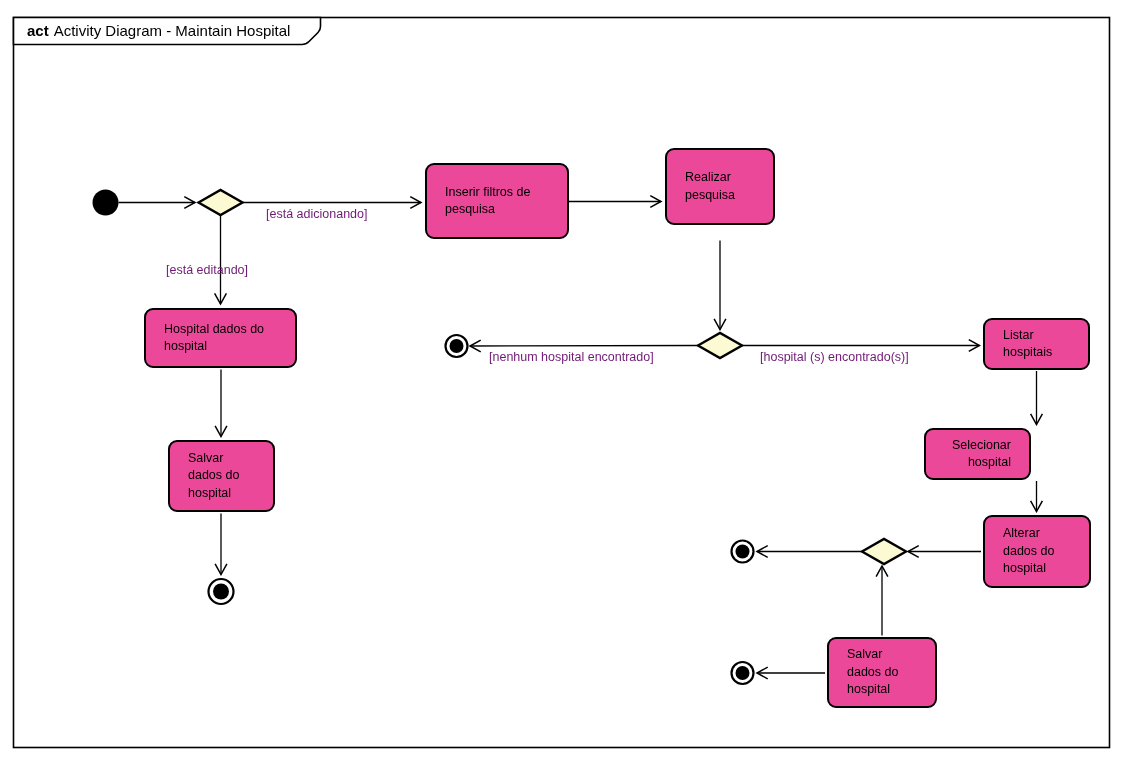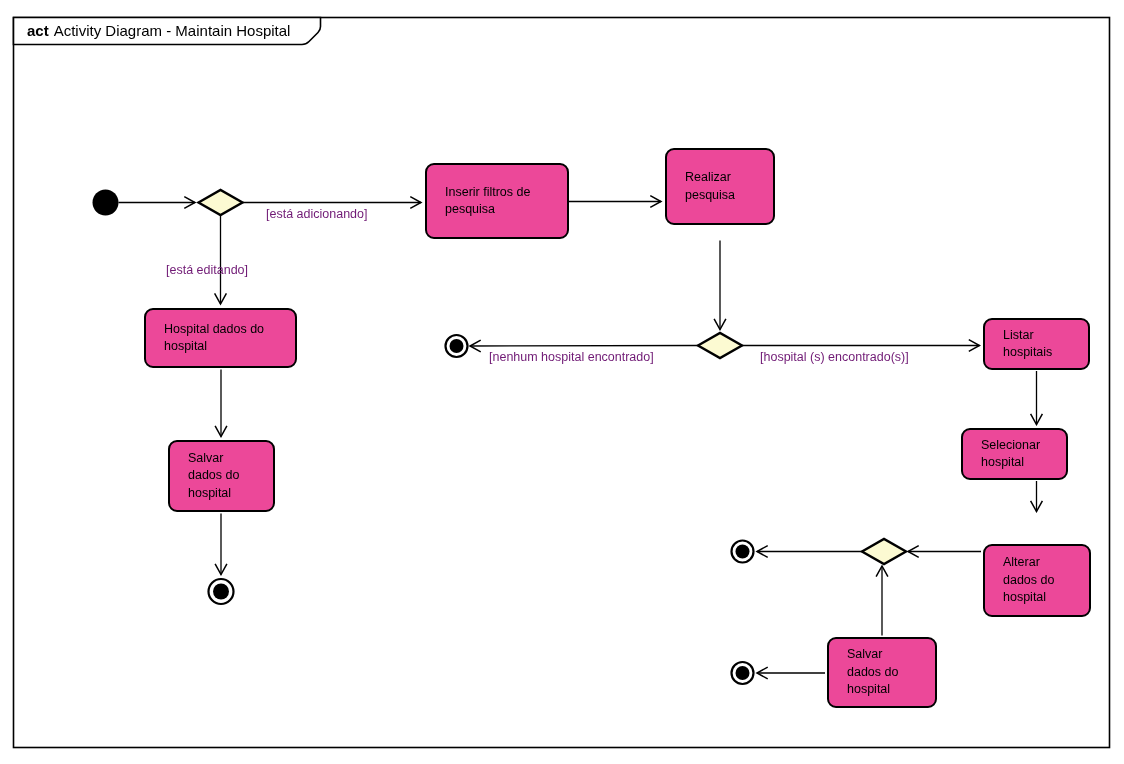--- a/index.html
+++ b/index.html
@@ -98,25 +98,25 @@
   </div>
 
   <div class="activity" style="left:168px; top:440px; width:107px; height:72px;">
     <span class="activity-label" style="width:62px;">Salvar dados do hospital</span>
   </div>
 
   <div class="activity" style="left:983px; top:318px; width:107px; height:52px;">
     <span class="activity-label" style="width:62px;">Listar hospitais</span>
   </div>
 
-  <div class="activity" style="left:961px; top:428px; width:107px; height:52px;">
+  <div class="activity" style="left:924px; top:428px; width:107px; height:52px;text-align:right;">
     <span class="activity-label" style="width:72px;">Selecionar hospital</span>
   </div>
 
-  <div class="activity" style="left:983px; top:544px; width:108px; height:73px;">
+  <div class="activity" style="left:983px; top:515px; width:108px; height:73px;">
     <span class="activity-label" style="width:62px;">Alterar dados do hospital</span>
   </div>
 
   <div class="activity" style="left:827px; top:637px; width:110px; height:71px;">
     <span class="activity-label" style="width:62px;">Salvar dados do hospital</span>
   </div>
 
   <div class="edge-label" style="left:266px; top:207px;">[está adicionando]</div>
   <div class="edge-label" style="left:166px; top:263px;">[está editando]</div>
   <div class="edge-label" style="left:473px; top:350px;padding-left:16px;">[nenhum hospital encontrado]</div>

